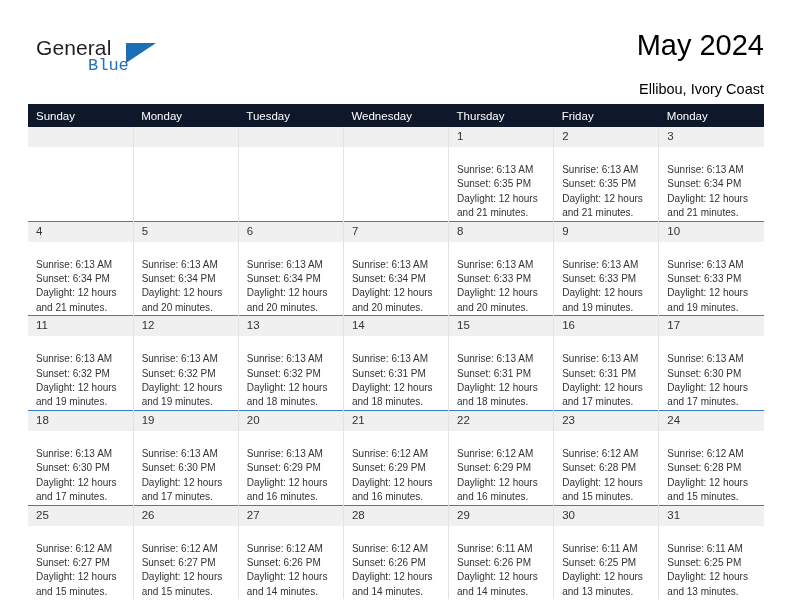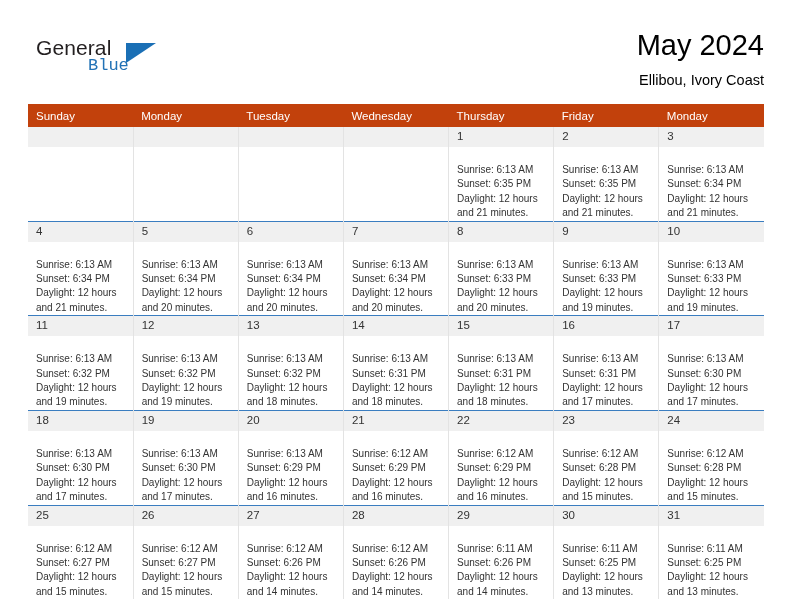--- a/index.html
+++ b/index.html
@@ -73,38 +73,38 @@
     font-size: 29px;
     font-weight: normal;
     color: #000000;
     line-height: 34px;
     white-space: nowrap;
   }
   .cal-subtitle {
     font-size: 14.5px;
     color: #000000;
     line-height: 20px;
-    margin-top: 8px;
+    margin-top: 17px;
     white-space: nowrap;
   }
 
   
   .calendar {
     position: absolute;
     left: 28px;
     top: 104px;
     width: 736px;
   }
   table.cal {
     border-collapse: collapse;
     width: 736px;
     table-layout: fixed;
   }
   table.cal th {
-    background: #c2410c;
+    background: #0f172a;
     color: #ffffff;
     font-size: 11.5px;
     font-weight: normal;
     text-align: left;
     padding: 5px 0 5px 8px;
     height: 13px;
     border: none;
   }
   table.cal td {
     vertical-align: top;

